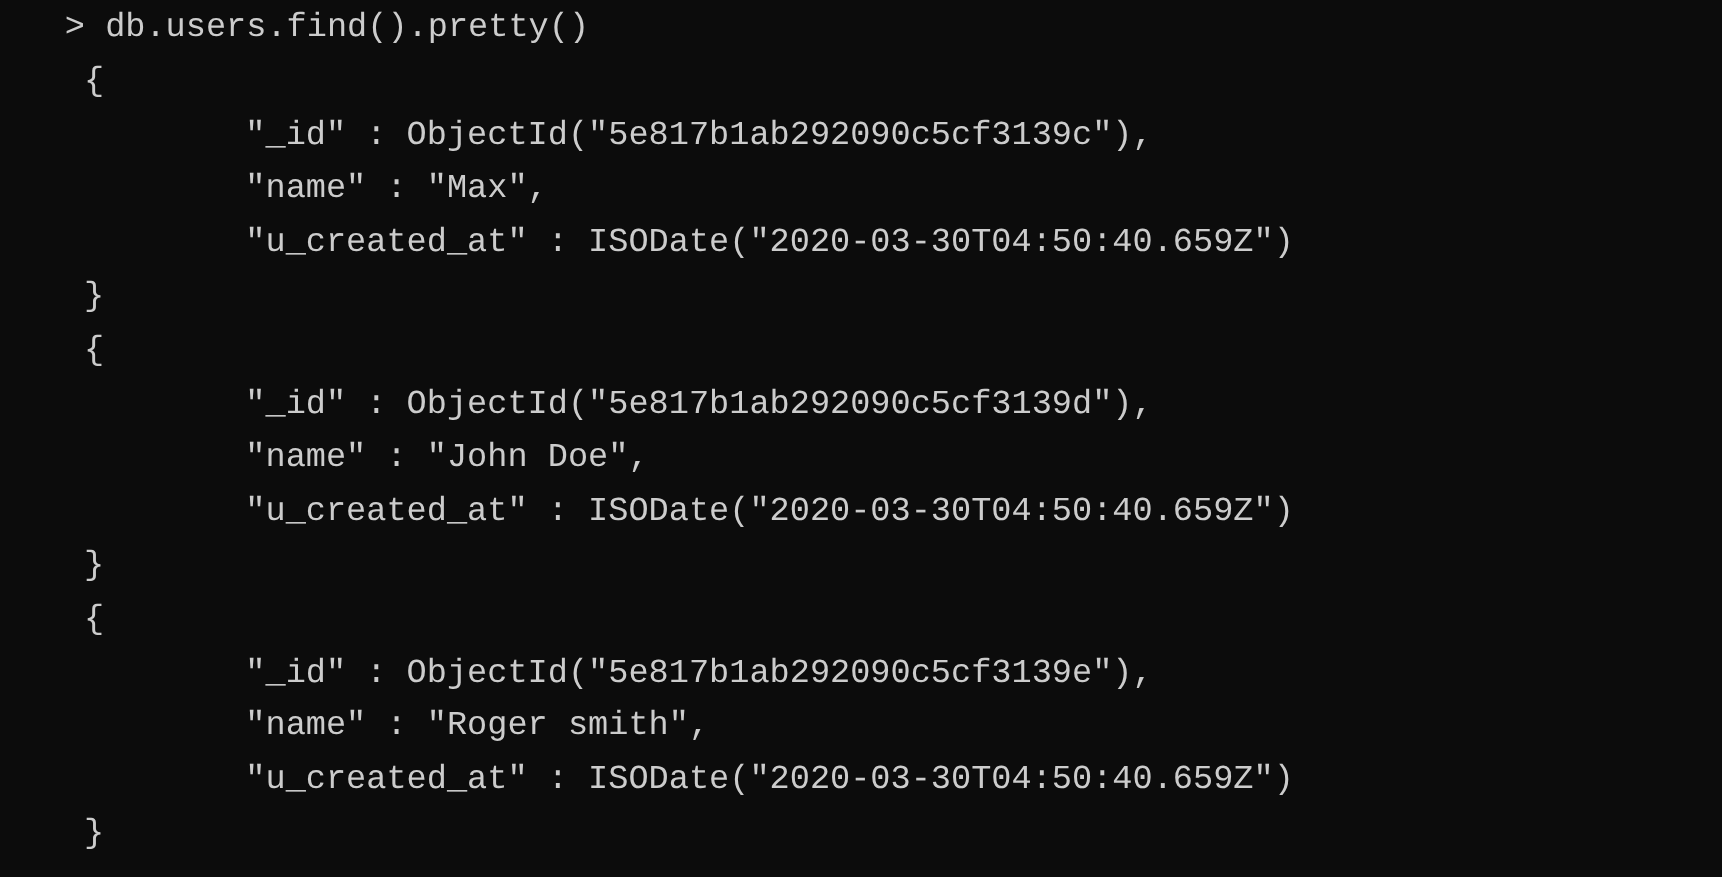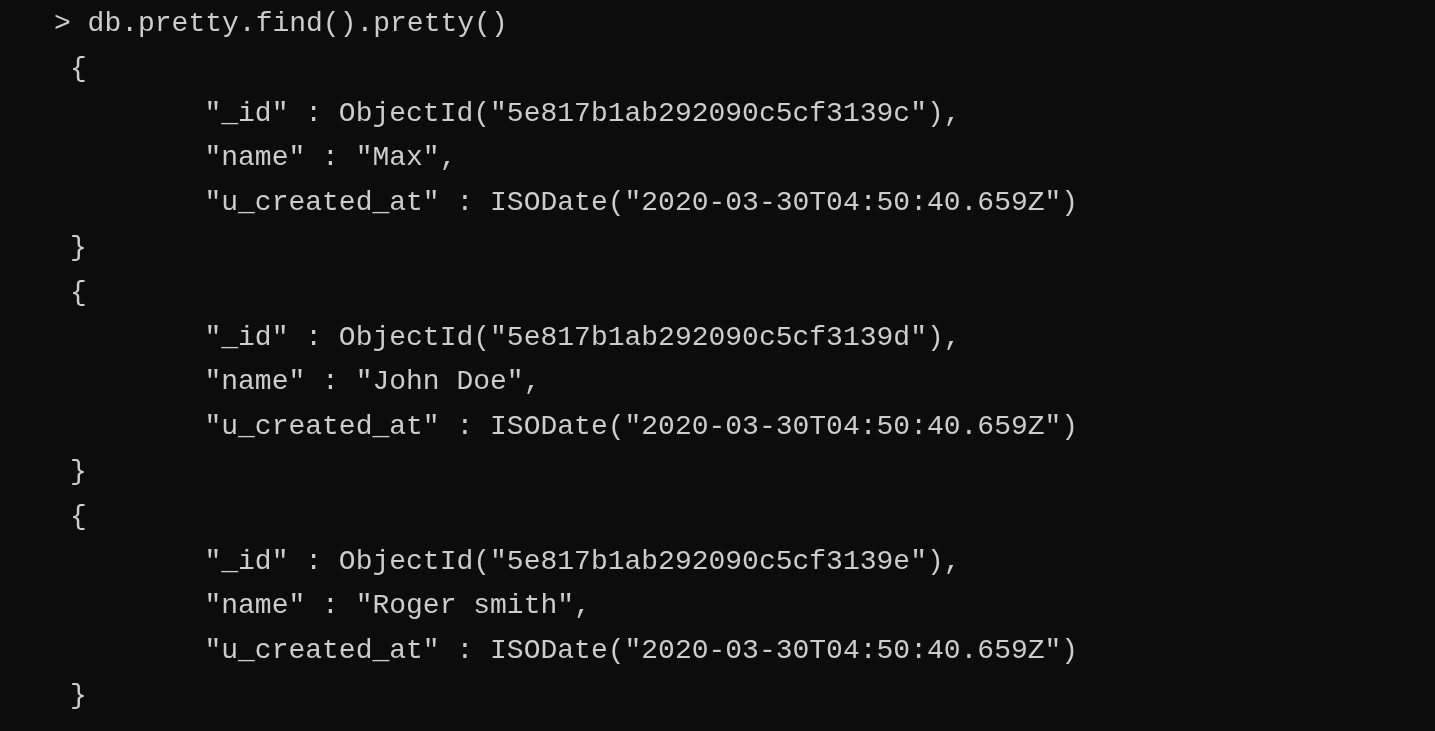--- a/index.html
+++ b/index.html
@@ -18,21 +18,21 @@
       padding: 2px 0 0 70px;
       white-space: pre;
     }
     .prompt {
       margin-left: -16px;
     }
   </style>
 </head>
 <body>
 
-<div class="terminal"><span class="prompt">&gt; </span><span>db.pretty.find().pretty()</span>
+<div class="terminal"><span class="prompt">&gt; </span><span>db.users.find().pretty()</span>
 <span>{</span>
 <span>        "_id" : ObjectId("5e817b1ab292090c5cf3139c"),</span>
 <span>        "name" : "Max",</span>
 <span>        "u_created_at" : ISODate("2020-03-30T04:50:40.659Z")</span>
 <span>}</span>
 <span>{</span>
 <span>        "_id" : ObjectId("5e817b1ab292090c5cf3139d"),</span>
 <span>        "name" : "John Doe",</span>
 <span>        "u_created_at" : ISODate("2020-03-30T04:50:40.659Z")</span>
 <span>}</span>

